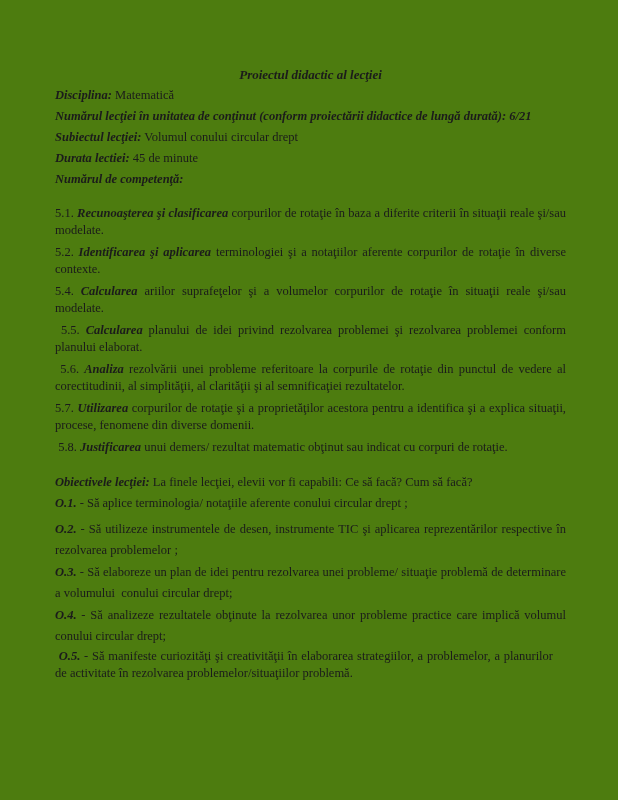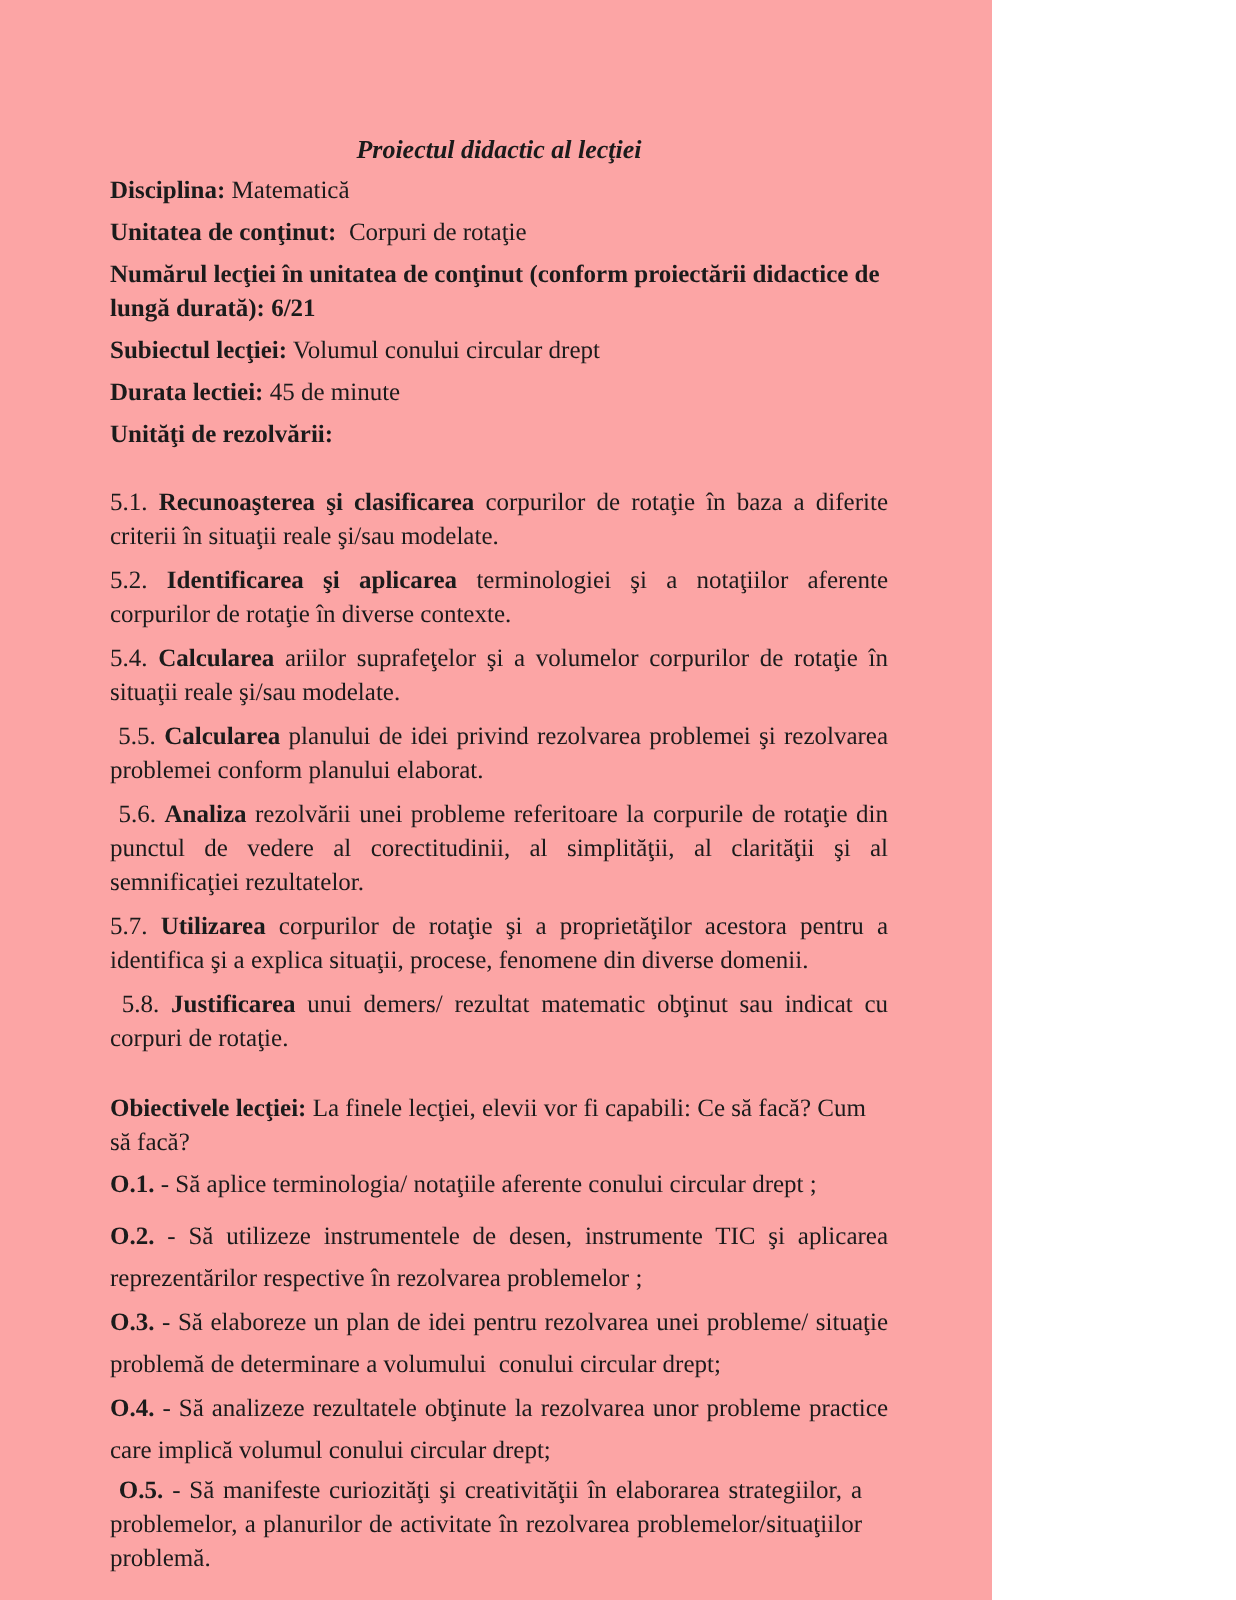--- a/index.html
+++ b/index.html
@@ -10,40 +10,40 @@
   body {
     width: 618px;
     height: 800px;
     color: #1b1b1b;
     font-family: "Liberation Serif", serif;
     font-size: 12.5px;
     overflow: hidden;
   }
   .page {
     box-sizing: border-box;
-    width: 496px;
+    width: 618px;
     height: 800px;
     padding: 66px 52px 20px 55px;
-    background: #fca5a5;
+    background: #4d7c0f;
   }
   .title {
     text-align: center;
     font-weight: bold;
     font-style: italic;
     font-size: 13px;
     line-height: 17px;
     margin: 0 0 4px 0;
     white-space: pre-wrap;
   }
   .meta-line {
     margin: 0 0 4px 0;
     line-height: 17px;
     white-space: pre-wrap;
   }
-  .bi { font-weight: bold; }
+  .bi { font-weight: bold; font-style: italic; }
   .it { }
   .rm { font-style: normal; font-weight: normal; }
   .section { margin-top: 17px; }
   .para {
     margin: 0 0 5px 0;
     line-height: 17px;
     text-align: justify;
     white-space: pre-wrap;
   }
   .obj-intro {
@@ -56,25 +56,24 @@
 </style>
 </head>
 <body>
 
 <div class="page">
 
   <p class="title">Proiectul didactic al lecţiei</p>
 
   <div>
     <p class="meta-line"><span class="bi">Disciplina:</span><span class="it"> Matematică</span></p>
-    <p class="meta-line"><span class="bi">Unitatea de conţinut:</span><span class="rm">  Corpuri de rotaţie</span></p>
     <p class="meta-line"><span class="bi">Numărul lecţiei în unitatea de conţinut (conform proiectării didactice de lungă durată): 6/21</span></p>
     <p class="meta-line"><span class="bi">Subiectul lecţiei:</span><span class="it"> Volumul conului circular drept</span></p>
     <p class="meta-line"><span class="bi">Durata lectiei:</span><span class="it"> 45 de minute</span></p>
-    <p class="meta-line"><span class="bi">Unităţi de rezolvării:</span></p>
+    <p class="meta-line"><span class="bi">Numărul de competenţă:</span></p>
   </div>
 
   <div class="section">
     <p class="para"><span class="it">5.1. </span><span class="bi">Recunoaşterea şi clasificarea</span><span class="it"> corpurilor de rotaţie în baza a diferite criterii în situaţii reale şi/sau modelate.</span></p>
     <p class="para"><span class="it">5.2. </span><span class="bi">Identificarea şi aplicarea</span><span class="it"> terminologiei şi a notaţiilor aferente corpurilor de rotaţie în diverse contexte.</span></p>
     <p class="para"><span class="it">5.4. </span><span class="bi">Calcularea</span><span class="it"> ariilor suprafeţelor şi a volumelor corpurilor de rotaţie în situaţii reale şi/sau modelate.</span></p>
     <p class="para"><span class="it"> 5.5. </span><span class="bi">Calcularea</span><span class="it"> planului de idei privind rezolvarea problemei şi rezolvarea problemei conform planului elaborat.</span></p>
     <p class="para"><span class="it"> 5.6. </span><span class="bi">Analiza</span><span class="it"> rezolvării unei probleme referitoare la corpurile de rotaţie din punctul de vedere al corectitudinii, al simplităţii, al clarităţii şi al semnificaţiei rezultatelor.</span></p>
     <p class="para"><span class="it">5.7. </span><span class="bi">Utilizarea</span><span class="it"> corpurilor de rotaţie şi a proprietăţilor acestora pentru a identifica şi a explica situaţii, procese, fenomene din diverse domenii.</span></p>
     <p class="para"><span class="it"> 5.8. </span><span class="bi">Justificarea</span><span class="it"> unui demers/ rezultat matematic obţinut sau indicat cu corpuri de rotaţie.</span></p>

